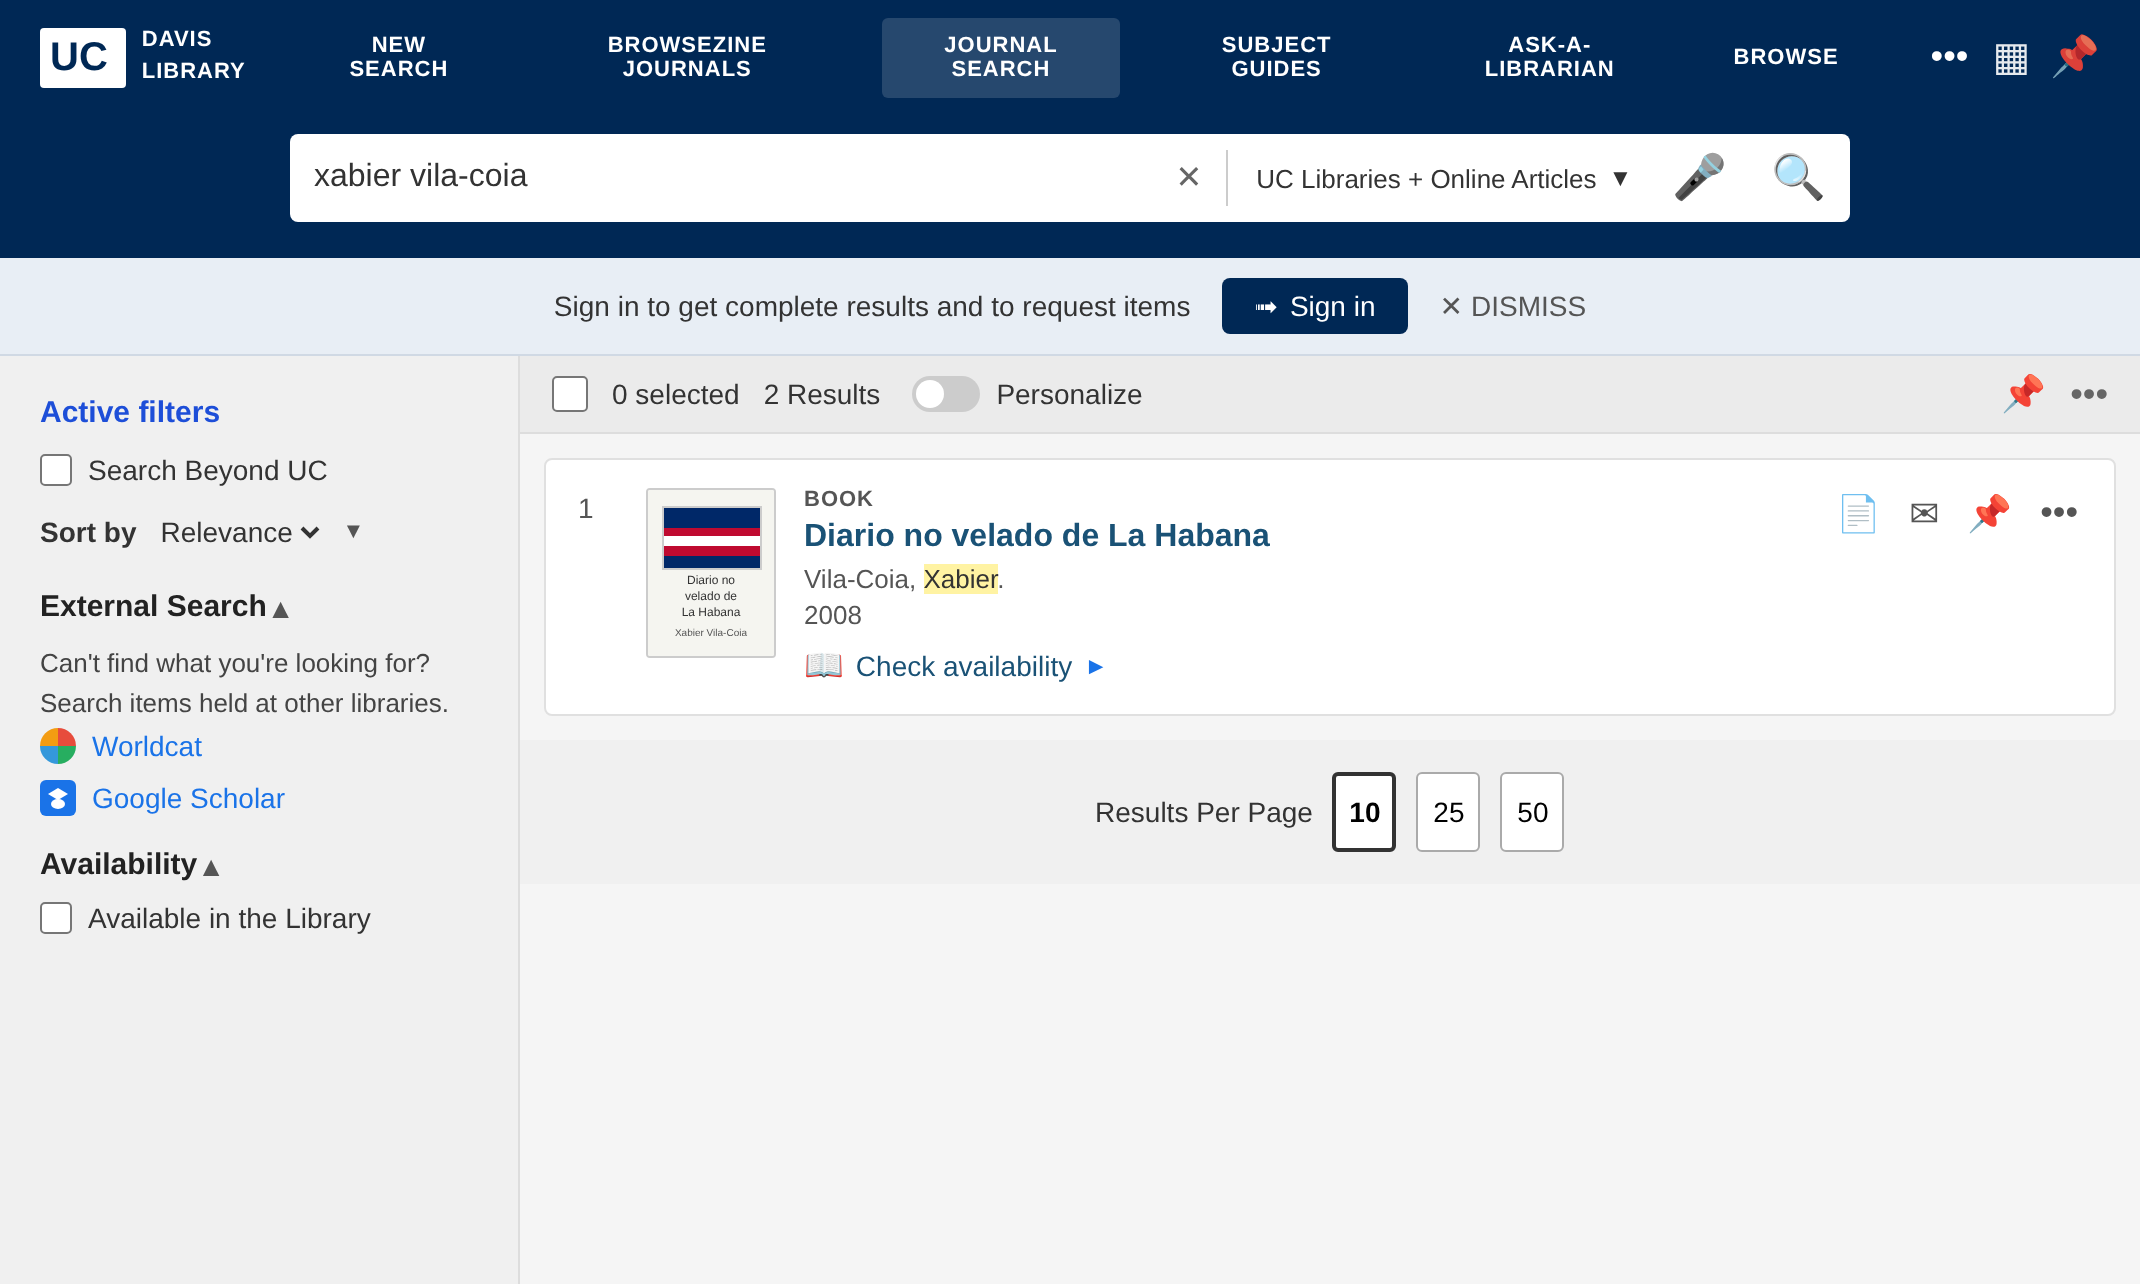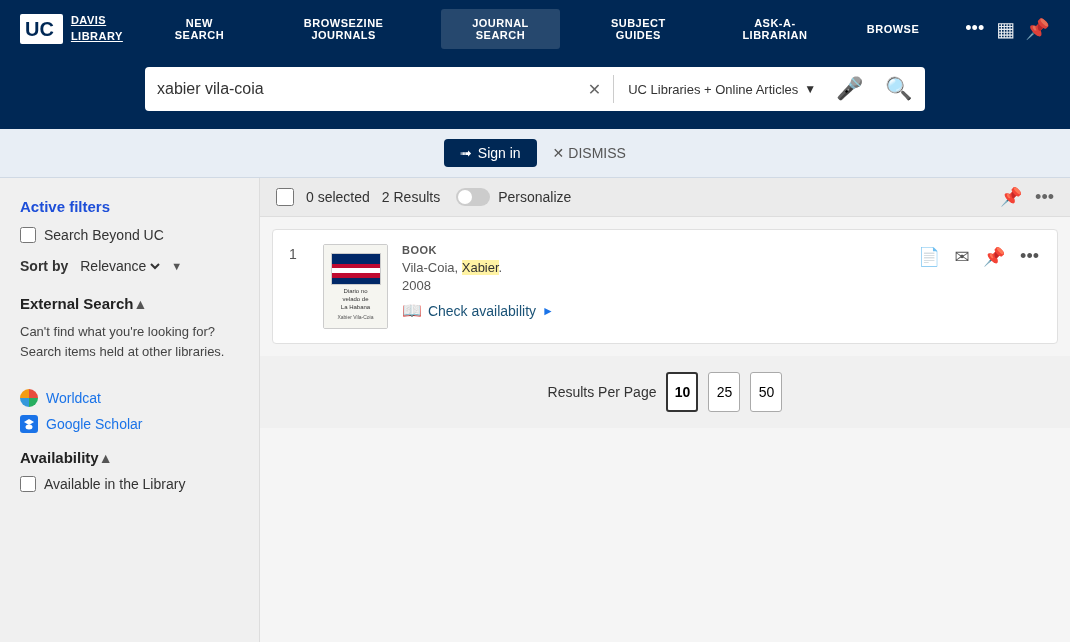--- a/index.html
+++ b/index.html
@@ -38,21 +38,20 @@
       margin-right: 4px;
       color: #002855;
     }
     .logo-text {
       color: white;
       font-size: 11px;
       font-weight: bold;
       line-height: 1.4;
       text-transform: uppercase;
       letter-spacing: 0.5px;
-      text-decoration: underline;
     }
     .nav-links {
       display: flex;
       align-items: center;
       flex: 1;
       gap: 22px;
     }
     .nav-link {
       color: white;
       text-decoration: none;
@@ -241,21 +240,21 @@
       color: #222;
     }
     .section-chevron {
       font-size: 14px;
       color: #555;
     }
     .external-desc {
       font-size: 13px;
       color: #444;
       line-height: 1.5;
-      margin-bottom: 28px;
+      margin-bottom: 3px;
     }
     .external-link {
       display: flex;
       align-items: center;
       gap: 8px;
       color: #1a73e8;
       text-decoration: none;
       font-size: 14px;
       margin-bottom: 8px;
       cursor: pointer;
@@ -491,20 +490,21 @@
     <div class="search-scope">
       <span>UC Libraries + Online Articles</span>
       <span class="chevron">▼</span>
     </div>
     <span class="search-mic">🎤</span>
     <button class="search-btn">🔍</button>
   </div>
 </div>
 
 <div class="signin-banner">
+  <span class="signin-text">Sign in to get complete results and to request items</span>
   <button class="signin-btn">
     <span>➟</span>
     <span>Sign in</span>
   </button>
   <button class="dismiss-btn">
     <span>✕</span>
     <span>DISMISS</span>
   </button>
 </div>
 
@@ -581,20 +581,21 @@
             <div style="background:white;height:5px;width:100%;"></div>
             <div style="background:#bf0a30;height:5px;width:100%;"></div>
             <div style="background:#002868;height:7px;width:100%;"></div>
           </div>
           <div style="font-size:6px;color:#333;text-align:center;margin-top:3px;line-height:1.3;padding:0 2px;">Diario no<br>velado de<br>La Habana</div>
           <div style="font-size:5px;color:#555;text-align:center;margin-top:2px;">Xabier Vila-Coia</div>
         </div>
       </div>
       <div class="result-info">
         <div class="result-type">BOOK</div>
+        <div class="result-title">Diario no velado de La Habana</div>
         <div class="result-author">
           <span>Vila-Coia, </span><span class="highlight">Xabier</span><span>.</span>
         </div>
         <div class="result-year">2008</div>
         <div class="check-availability">
           <span class="book-icon">📖</span>
           <span>Check availability</span>
           <span class="arrow">►</span>
         </div>
       </div>

